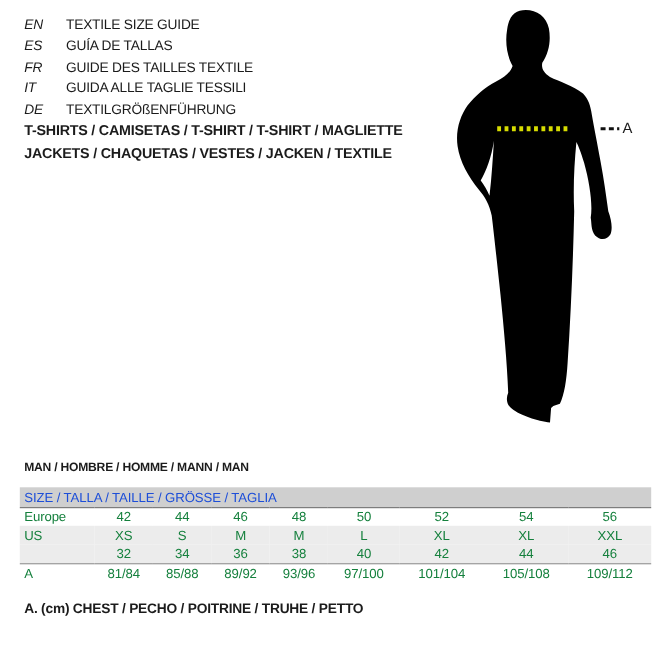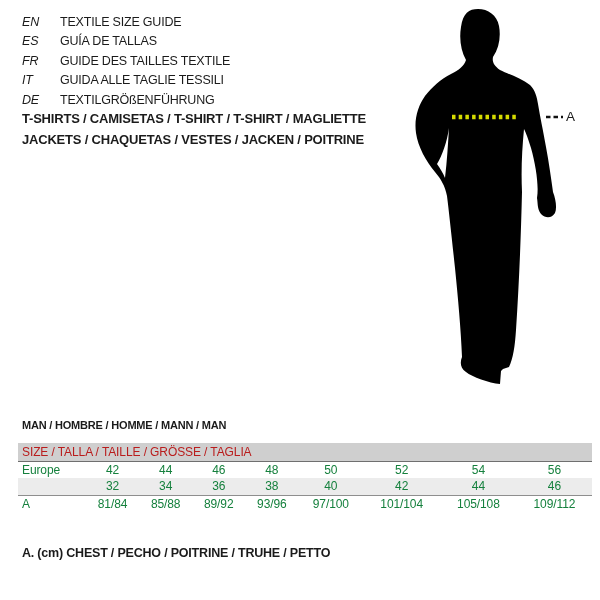--- a/index.html
+++ b/index.html
@@ -31,21 +31,21 @@
   .dash-yellow{stroke:var(--accent-dash);}
   .dash-black{stroke:#111;}
   .measure-label{position:absolute;left:566px;top:109px;font-size:13.5px;letter-spacing:0;}
 
   
   .section-title{position:absolute;left:22px;top:419px;font-weight:700;font-size:11px;letter-spacing:-0.2px;white-space:nowrap;}
 
   
   .size-table{position:absolute;left:18px;top:443px;width:574px;border-collapse:collapse;font-size:12px;letter-spacing:-0.1px;}
   .size-table th{
-    background:var(--header-bg);color:#b91c1c;font-weight:400;text-align:left;
+    background:var(--header-bg);color:#1d4ed8;font-weight:400;text-align:left;
     height:18px;padding:0 0 0 4px;border-bottom:1px solid #6f6f6f;
   }
   .size-table td{height:17px;padding:0;text-align:center;font-weight:400;color:#15803d;}
   .size-table td.rowlabel{text-align:left;padding-left:4px;}
   .size-table tr.alt td{background:var(--row-alt-bg);}
   .size-table tr.row-a td{border-top:1px solid #8e8e8e;}
   col.label-col{width:68px;}
 
   
   .footnote{position:absolute;left:22px;top:546px;font-weight:700;font-size:12.5px;letter-spacing:-0.2px;white-space:nowrap;}
@@ -73,21 +73,21 @@
       <span class="lang-title">GUIDA ALLE TAGLIE TESSILI</span>
     </div>
     <div class="lang-row">
       <span class="lang-code">DE</span>
       <span class="lang-title">TEXTILGRÖßENFÜHRUNG</span>
     </div>
   </div>
 
   <div class="products">
     <div>T-SHIRTS / CAMISETAS / T-SHIRT / T-SHIRT / MAGLIETTE</div>
-    <div>JACKETS / CHAQUETAS / VESTES / JACKEN / POITRINE</div>
+    <div>JACKETS / CHAQUETAS / VESTES / JACKEN / TEXTILE</div>
   </div>
 
   <svg class="figure-svg" viewBox="400 0 200 400" aria-hidden="true">
     <path class="man-fill" d="
       M 478 9
       C 488 9 497 15 499 26
       C 501 37 499 48 493 57
       C 492 62 494 66 500 70
       C 508 74 521 78 530 85
       C 535 90 537 97 538 104
@@ -152,20 +152,31 @@
         <td>42</td>
         <td>44</td>
         <td>46</td>
         <td>48</td>
         <td>50</td>
         <td>52</td>
         <td>54</td>
         <td>56</td>
       </tr>
       <tr class="alt">
+        <td class="rowlabel">US</td>
+        <td>XS</td>
+        <td>S</td>
+        <td>M</td>
+        <td>M</td>
+        <td>L</td>
+        <td>XL</td>
+        <td>XL</td>
+        <td>XXL</td>
+      </tr>
+      <tr class="alt">
         <td class="rowlabel"></td>
         <td>32</td>
         <td>34</td>
         <td>36</td>
         <td>38</td>
         <td>40</td>
         <td>42</td>
         <td>44</td>
         <td>46</td>
       </tr>

